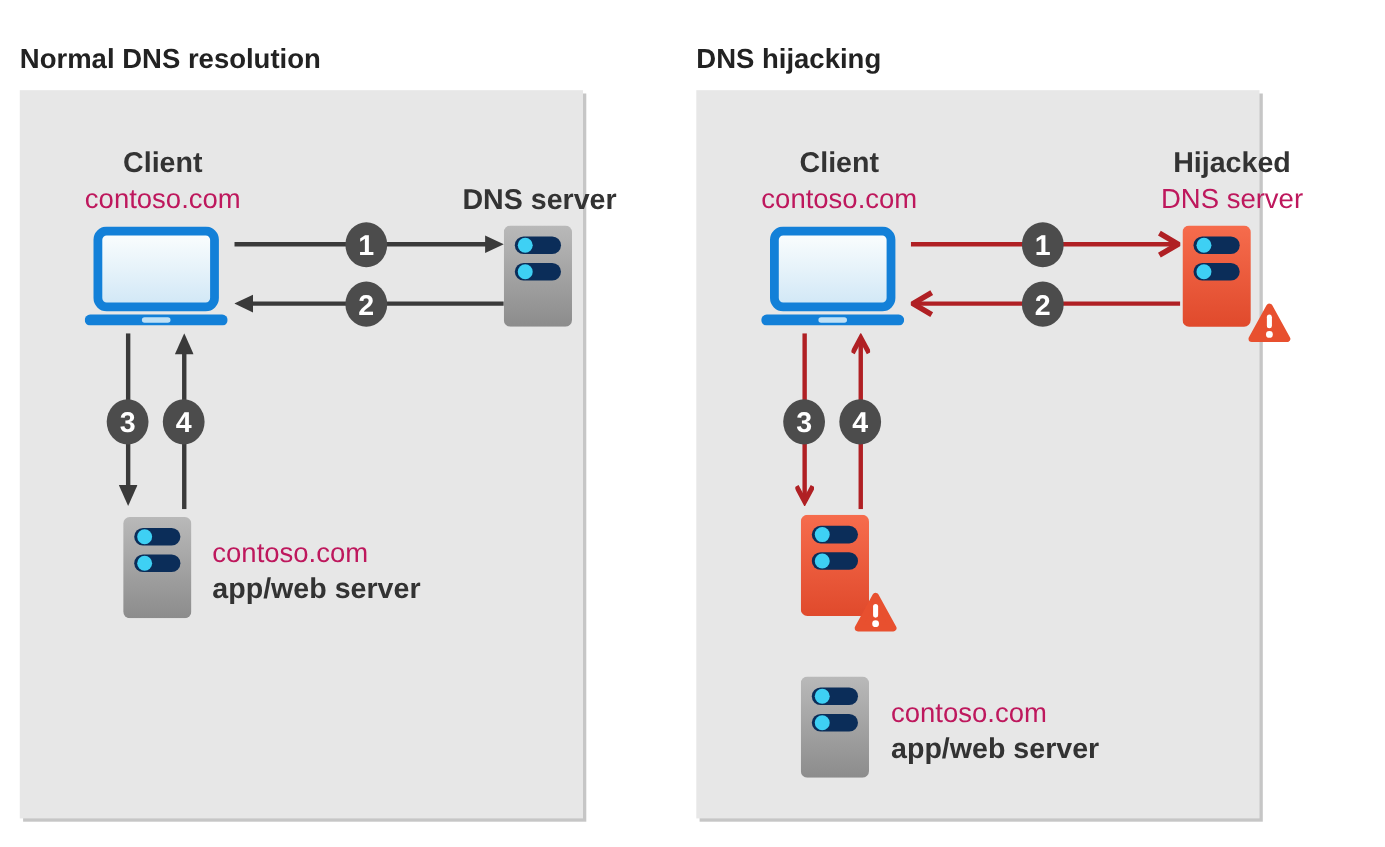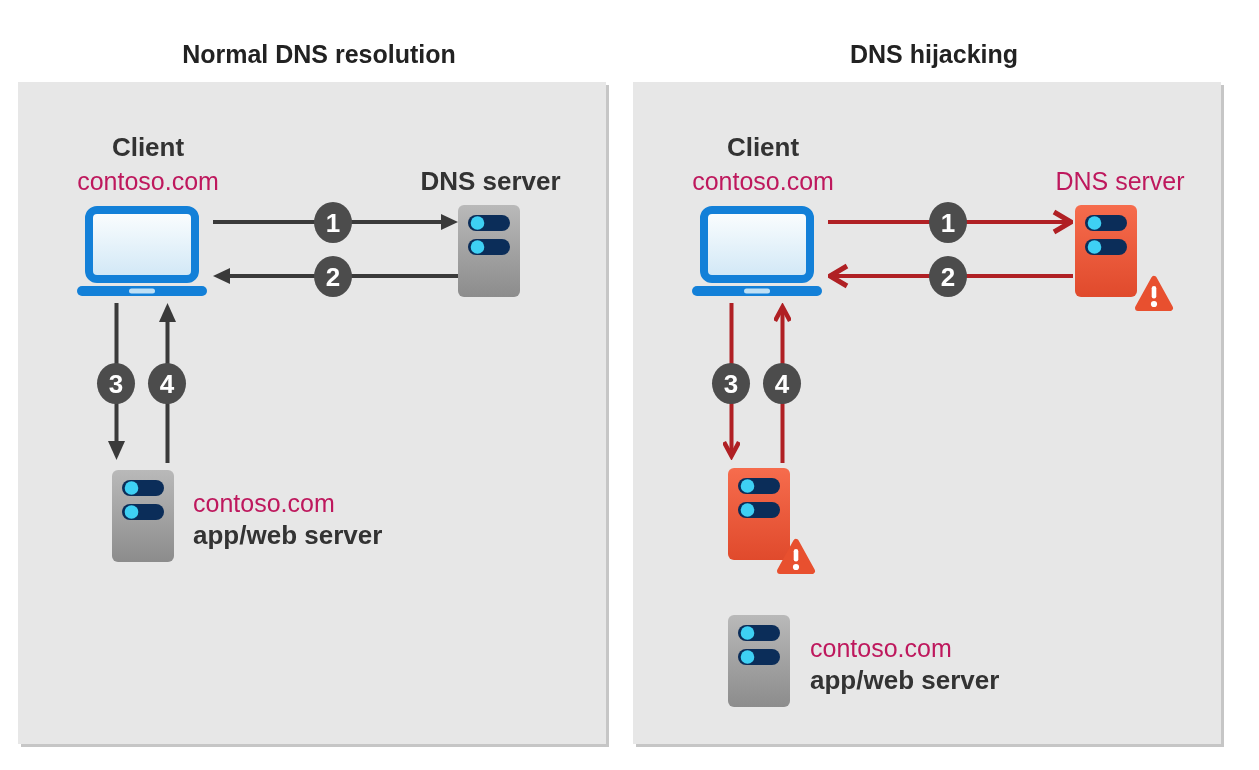--- a/index.html
+++ b/index.html
@@ -9,33 +9,32 @@
     width: 1259px;
     height: 770px;
     background: #ffffff;
     font-family: "Liberation Sans", sans-serif;
     overflow: hidden;
   }
   .diagram-title {
     position: absolute;
     top: 41px;
     width: 602px;
-    text-align: center;
     font-size: 25px;
     font-weight: bold;
     color: #222222;
     line-height: 26px;
   }
   .t-left { left: 18px; }
   .t-right { left: 633px; }
 
   .panel {
     position: absolute;
     top: 82px;
-    width: 588px;
+    width: 512px;
     height: 662px;
     background: #e7e7e7;
     box-shadow: 3px 3px 0 #c6c6c6;
   }
   .panel-left { left: 18px; }
   .panel-right { left: 633px; }
 
   .abs { position: absolute; }
 
   .lbl-bold {
@@ -180,20 +179,21 @@
     <div class="abs lbl-reg app-lbl1-left">contoso.com</div>
     <div class="abs lbl-bold app-lbl2-left">app/web server</div>
   </div>
 
   <div class="diagram-title t-right">DNS hijacking</div>
 
   <div class="panel panel-right">
 
     <div class="abs lbl-bold ctr client-name">Client</div>
     <div class="abs lbl-reg ctr client-domain">contoso.com</div>
+    <div class="abs lbl-bold ctr dns-label-l1">Hijacked</div>
     <div class="abs lbl-reg ctr dns-label-l2">DNS server</div>
 
     <svg class="abs laptop-svg" width="130" height="90" viewBox="0 0 130 90">
       <rect x="12" y="4" width="106" height="69" rx="8" fill="url(#grad-screen)" stroke="#1380d8" stroke-width="8"></rect>
       <rect x="0" y="80" width="130" height="10" rx="5" fill="#1380d8"></rect>
       <rect x="52" y="82.5" width="26" height="5" rx="2.5" fill="#bfe0f5"></rect>
     </svg>
 
     <svg class="abs arrow-1" width="245" height="28">
       <line x1="0" y1="14" x2="240" y2="14" stroke="#b02024" stroke-width="4"></line>

